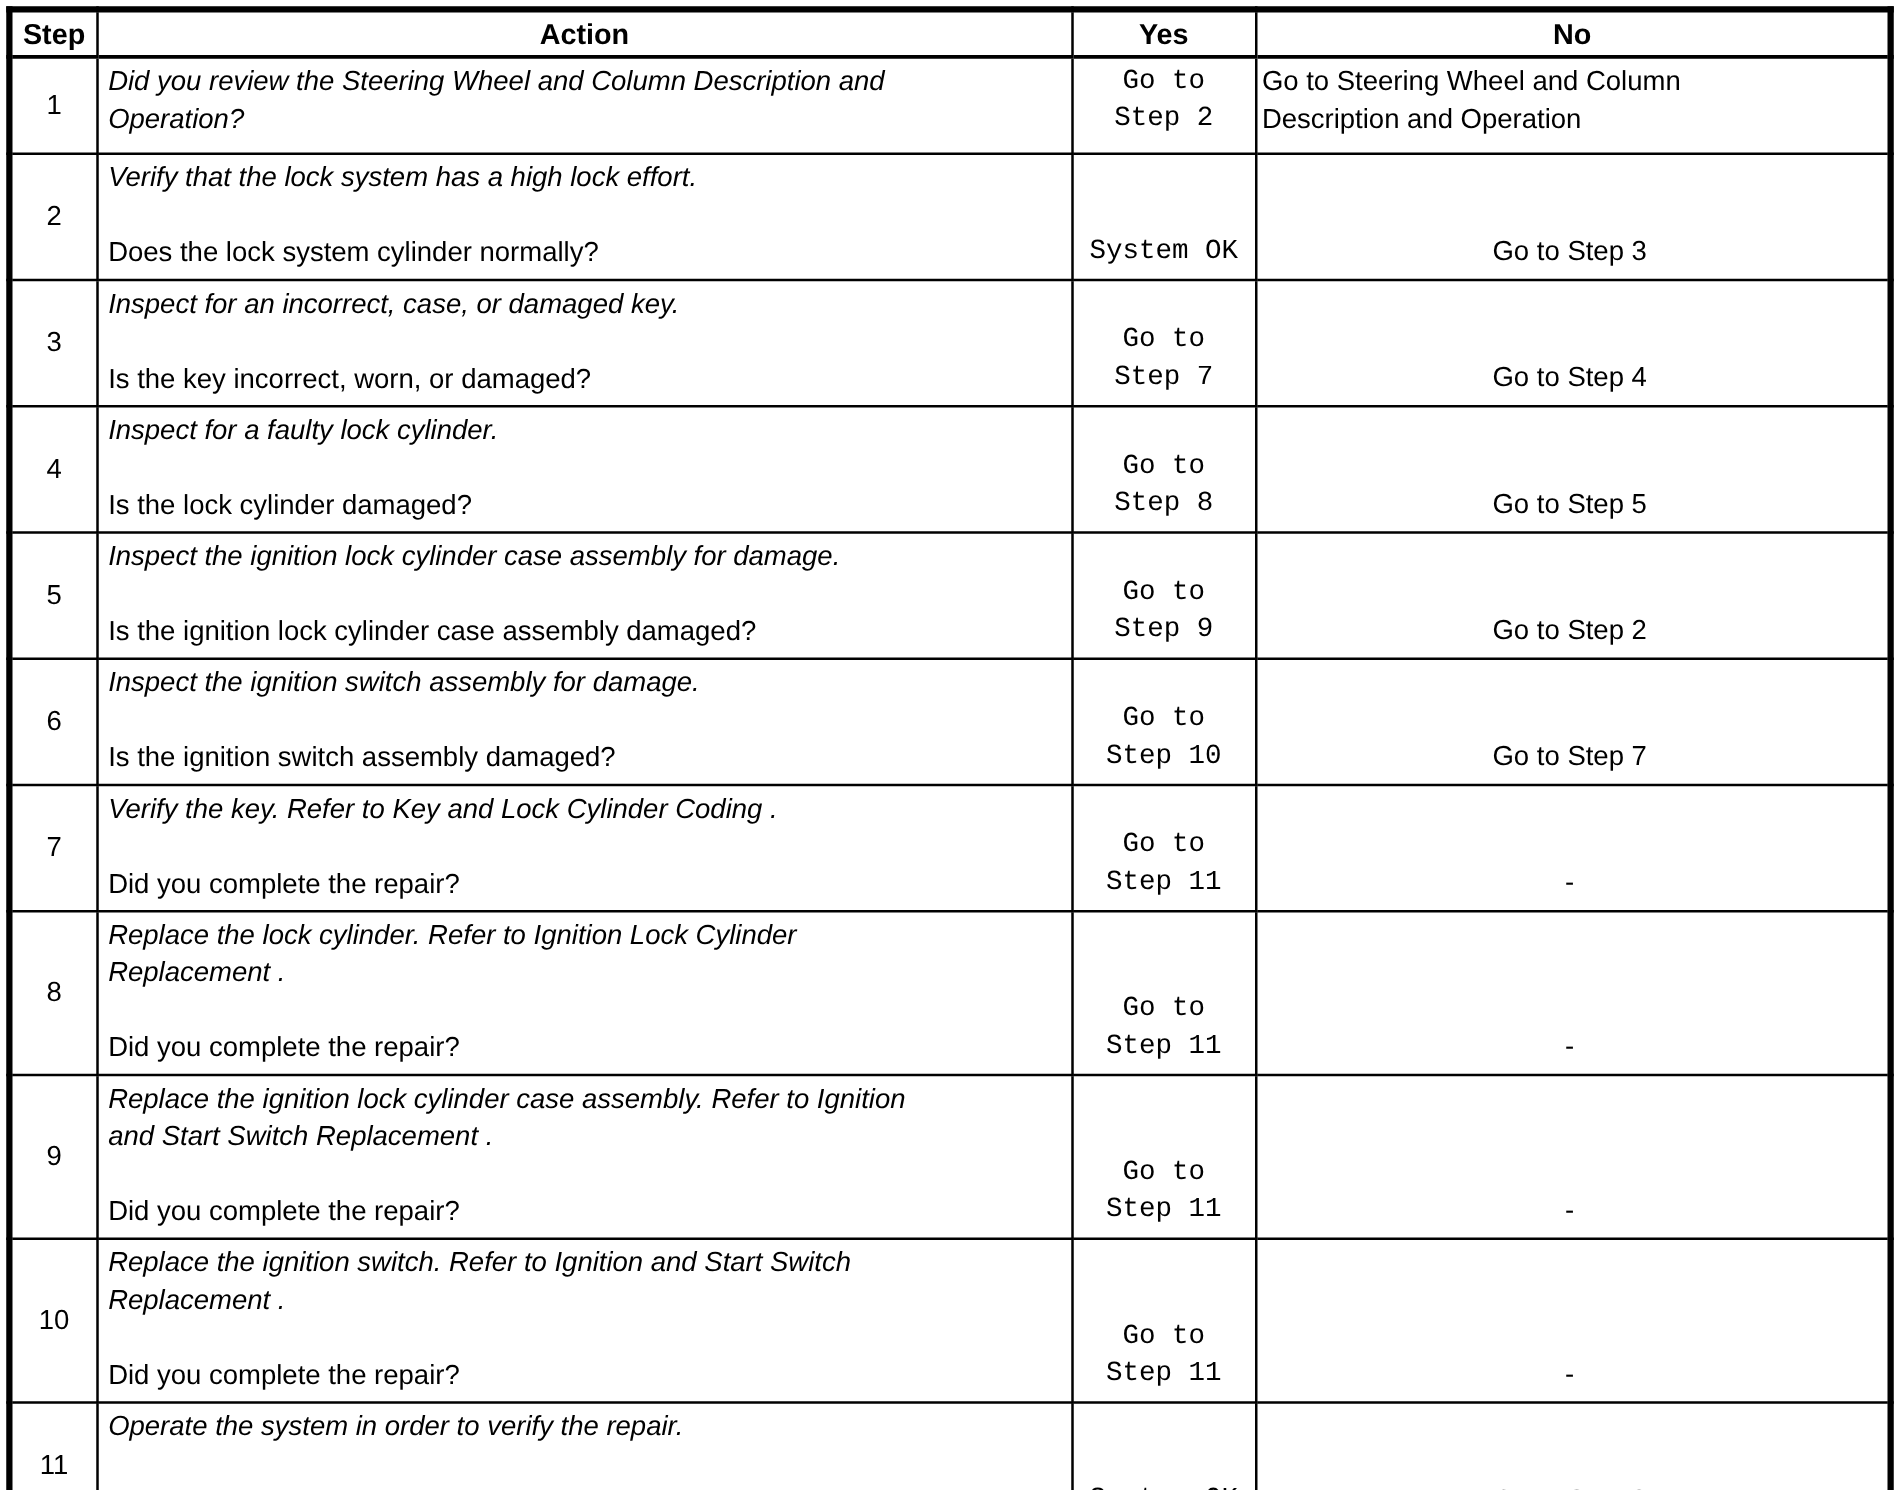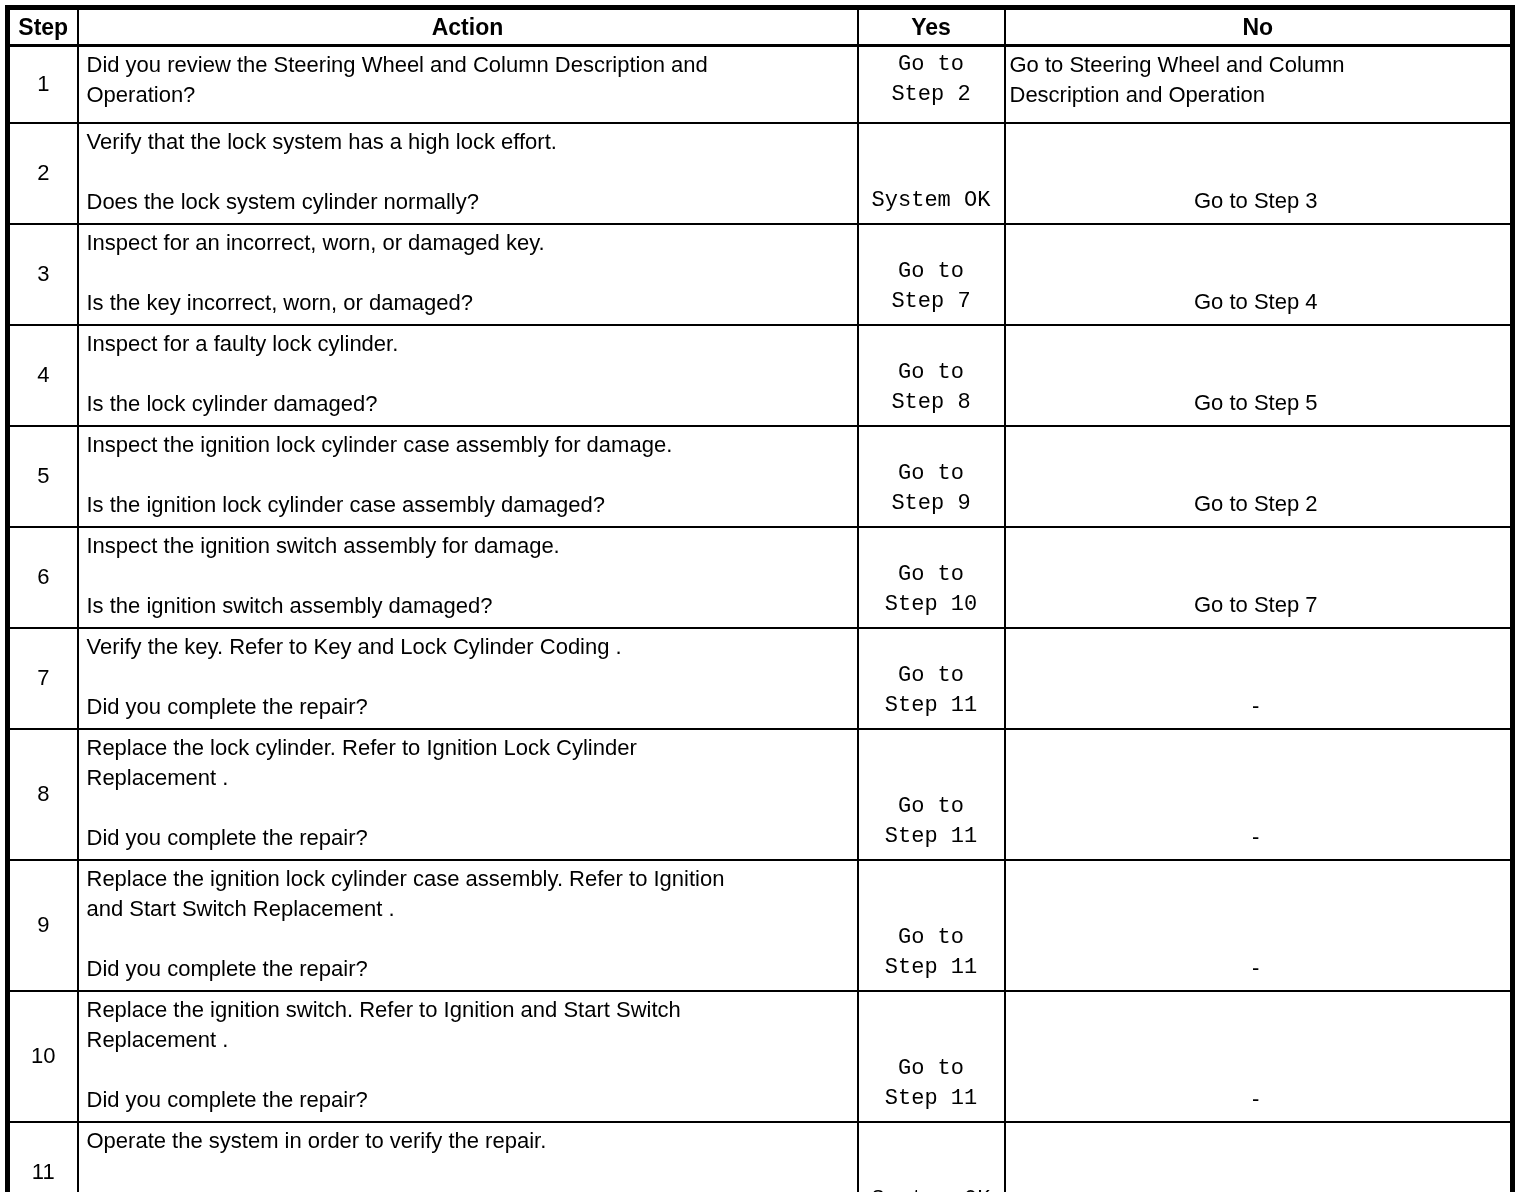--- a/index.html
+++ b/index.html
@@ -44,21 +44,21 @@
   td.step-cell {
     text-align: center;
     vertical-align: middle;
     padding: 2px;
   }
   td.action-cell {
     vertical-align: top;
     text-align: left;
     padding: 3px 8px 6px 8px;
   }
-  .statement { white-space: pre-line; }
+  .statement { white-space: pre-line; font-style: italic; }
   .question { margin-top: 30px; }
   td.yes-cell {
     text-align: center;
     vertical-align: bottom;
     white-space: pre-line;
     padding: 3px 4px 7px 4px;
     font-family: Liberation Mono, monospace;
   }
   td.no-cell {
     text-align: center;
@@ -112,21 +112,21 @@
         <td class="action-cell">
           <p class="statement">Verify that the lock system has a high lock effort.</p>
           <p class="question">Does the lock system cylinder normally?</p>
         </td>
         <td class="yes-cell">System OK</td>
         <td class="no-cell">Go to Step 3</td>
       </tr>
       <tr class="h97">
         <td class="step-cell">3</td>
         <td class="action-cell">
-          <p class="statement">Inspect for an incorrect, worn, or damaged key.</p>
+          <p class="statement">Inspect for an incorrect, case, or damaged key.</p>
           <p class="question">Is the key incorrect, worn, or damaged?</p>
         </td>
         <td class="yes-cell">Go to
 Step 7</td>
         <td class="no-cell">Go to Step 4</td>
       </tr>
       <tr class="h97">
         <td class="step-cell">4</td>
         <td class="action-cell">
           <p class="statement">Inspect for a faulty lock cylinder.</p>

